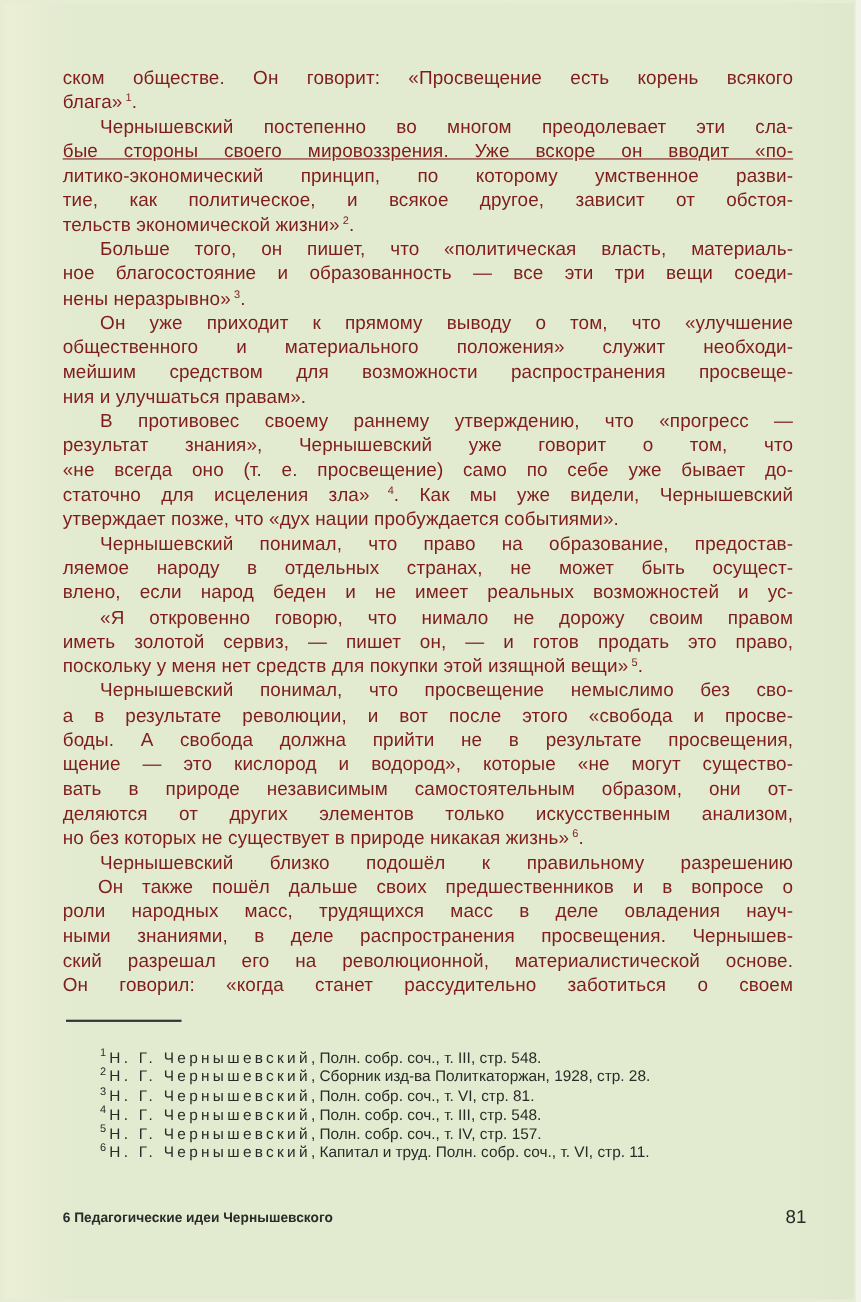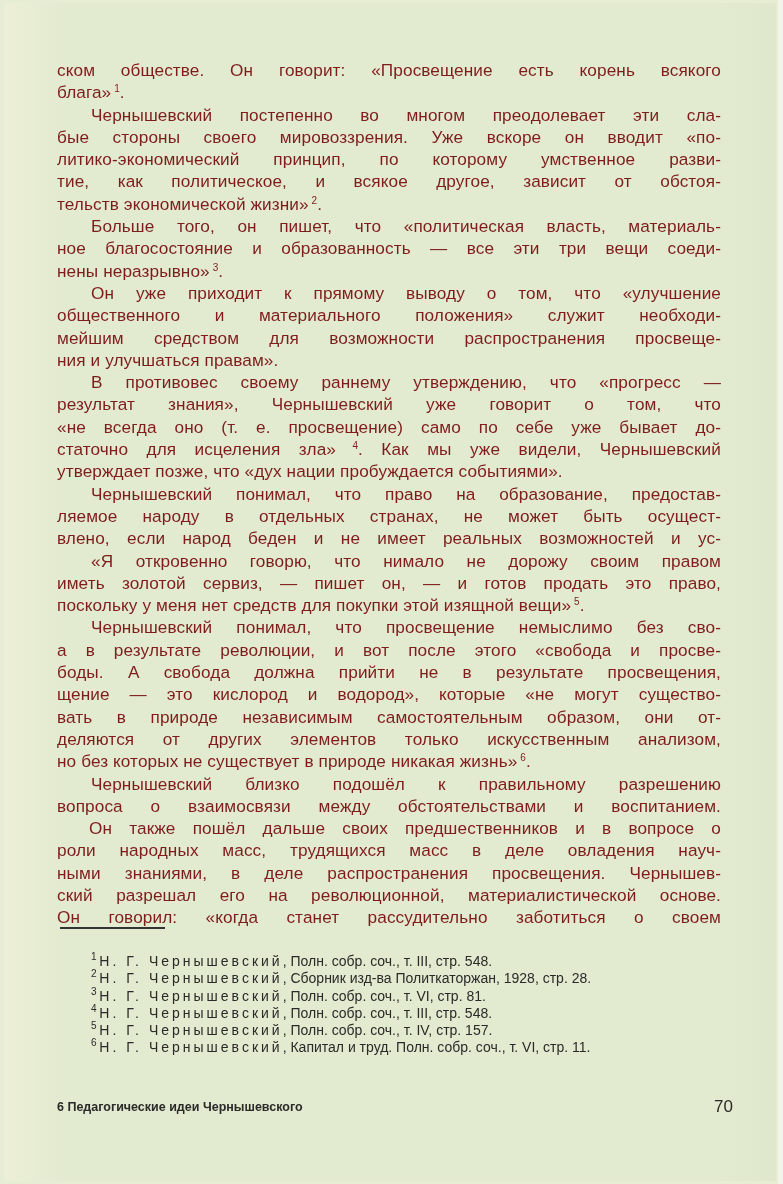--- a/index.html
+++ b/index.html
@@ -43,21 +43,21 @@
 </head>
 <body>
 
 <div class="page"></div>
 <div class="edge-right"></div>
 
 <div class="text" id="body">
     <span class="line" style="display: block; text-align: justify; text-align-last: justify;"><span>ском обществе. Он говорит: «Просвещение есть корень всякого</span></span>
     <span class="line last" style="display: block; text-align: justify; text-align-last: left;"><span>блага»</span><sup> 1</sup><span>.</span></span>
     <span class="line" style="display: block; text-align: justify; text-align-last: justify; text-indent: 34px;"><span>Чернышевский постепенно во многом преодолевает эти сла-</span></span>
-    <span class="line" style="display: block; text-align: justify; text-align-last: justify;"><span>бые стороны своего мировоззрения. Уже вскоре он вводит «по-</span></span>
+    <span class="line" style="display: block; text-align: justify; text-align-last: justify; text-decoration: underline;"><span>бые стороны своего мировоззрения. Уже вскоре он вводит «по-</span></span>
     <span class="line" style="display: block; text-align: justify; text-align-last: justify;"><span>литико-экономический принцип, по которому умственное разви-</span></span>
     <span class="line" style="display: block; text-align: justify; text-align-last: justify;"><span>тие, как политическое, и всякое другое, зависит от обстоя-</span></span>
     <span class="line last" style="display: block; text-align: justify; text-align-last: left;"><span>тельств экономической жизни»</span><sup> 2</sup><span>.</span></span>
     <span class="line" style="display: block; text-align: justify; text-align-last: justify; text-indent: 34px;"><span>Больше того, он пишет, что «политическая власть, материаль-</span></span>
     <span class="line" style="display: block; text-align: justify; text-align-last: justify;"><span>ное благосостояние и образованность — все эти три вещи соеди-</span></span>
     <span class="line last" style="display: block; text-align: justify; text-align-last: left;"><span>нены неразрывно»</span><sup> 3</sup><span>.</span></span>
     <span class="line" style="display: block; text-align: justify; text-align-last: justify; text-indent: 34px;"><span>Он уже приходит к прямому выводу о том, что «улучшение</span></span>
     <span class="line" style="display: block; text-align: justify; text-align-last: justify;"><span>общественного и материального положения» служит необходи-</span></span>
     <span class="line" style="display: block; text-align: justify; text-align-last: justify;"><span>мейшим средством для возможности распространения просвеще-</span></span>
     <span class="line last" style="display: block; text-align: justify; text-align-last: left;"><span>ния и улучшаться правам».</span></span>
@@ -73,35 +73,34 @@
     <span class="line" style="display: block; text-align: justify; text-align-last: justify;"><span>иметь золотой сервиз, — пишет он, — и готов продать это право,</span></span>
     <span class="line last" style="display: block; text-align: justify; text-align-last: left;"><span>поскольку у меня нет средств для покупки этой изящной вещи»</span><sup> 5</sup><span>.</span></span>
     <span class="line" style="display: block; text-align: justify; text-align-last: justify; text-indent: 34px;"><span>Чернышевский понимал, что просвещение немыслимо без сво-</span></span>
     <span class="line" style="display: block; text-align: justify; text-align-last: justify;"><span>а в результате революции, и вот после этого «свобода и просве-</span></span>
     <span class="line" style="display: block; text-align: justify; text-align-last: justify;"><span>боды. А свобода должна прийти не в результате просвещения,</span></span>
     <span class="line" style="display: block; text-align: justify; text-align-last: justify;"><span>щение — это кислород и водород», которые «не могут существо-</span></span>
     <span class="line" style="display: block; text-align: justify; text-align-last: justify;"><span>вать в природе независимым самостоятельным образом, они от-</span></span>
     <span class="line" style="display: block; text-align: justify; text-align-last: justify;"><span>деляются от других элементов только искусственным анализом,</span></span>
     <span class="line last" style="display: block; text-align: justify; text-align-last: left;"><span>но без которых не существует в природе никакая жизнь»</span><sup> 6</sup><span>.</span></span>
     <span class="line" style="display: block; text-align: justify; text-align-last: justify; text-indent: 34px;"><span>Чернышевский близко подошёл к правильному разрешению</span></span>
-    <span class="line" style="display: block; text-align: justify; text-align-last: justify;"><span>вопроса о взаимосвязи между обстоятельствами и воспитанием.</span></span>
     <span class="line" style="display: block; text-align: justify; text-align-last: justify; margin-left: 32px;"><span>Он также пошёл дальше своих предшественников и в вопросе о</span></span>
     <span class="line" style="display: block; text-align: justify; text-align-last: justify;"><span>роли народных масс, трудящихся масс в деле овладения науч-</span></span>
     <span class="line" style="display: block; text-align: justify; text-align-last: justify;"><span>ными знаниями, в деле распространения просвещения. Чернышев-</span></span>
     <span class="line" style="display: block; text-align: justify; text-align-last: justify;"><span>ский разрешал его на революционной, материалистической основе.</span></span>
     <span class="line" style="display: block; text-align: justify; text-align-last: justify;"><span>Он говорил: «когда станет рассудительно заботиться о своем</span></span>
   </div>
 
 <div class="rule"></div>
 
 <div class="notes" id="notes">
     <span class="note"><sup>1 </sup><span class="sp">Н. Г. Чернышевский</span><span>, Полн. собр. соч., т. III, стр. 548.</span></span>
     <span class="note"><sup>2 </sup><span class="sp">Н. Г. Чернышевский</span><span>, Сборник изд-ва Политкаторжан, 1928, стр. 28.</span></span>
     <span class="note"><sup>3 </sup><span class="sp">Н. Г. Чернышевский</span><span>, Полн. собр. соч., т. VI, стр. 81.</span></span>
     <span class="note"><sup>4 </sup><span class="sp">Н. Г. Чернышевский</span><span>, Полн. собр. соч., т. III, стр. 548.</span></span>
     <span class="note"><sup>5 </sup><span class="sp">Н. Г. Чернышевский</span><span>, Полн. собр. соч., т. IV, стр. 157.</span></span>
     <span class="note"><sup>6 </sup><span class="sp">Н. Г. Чернышевский</span><span>, Капитал и труд. Полн. собр. соч., т. VI, стр. 11.</span></span>
   </div>
 
 <div class="footer">
   <span class="sig">6 Педагогические идеи Чернышевского</span>
-  <span class="num">70</span>
+  <span class="num">81</span>
 </div>
 
 </body></html>

